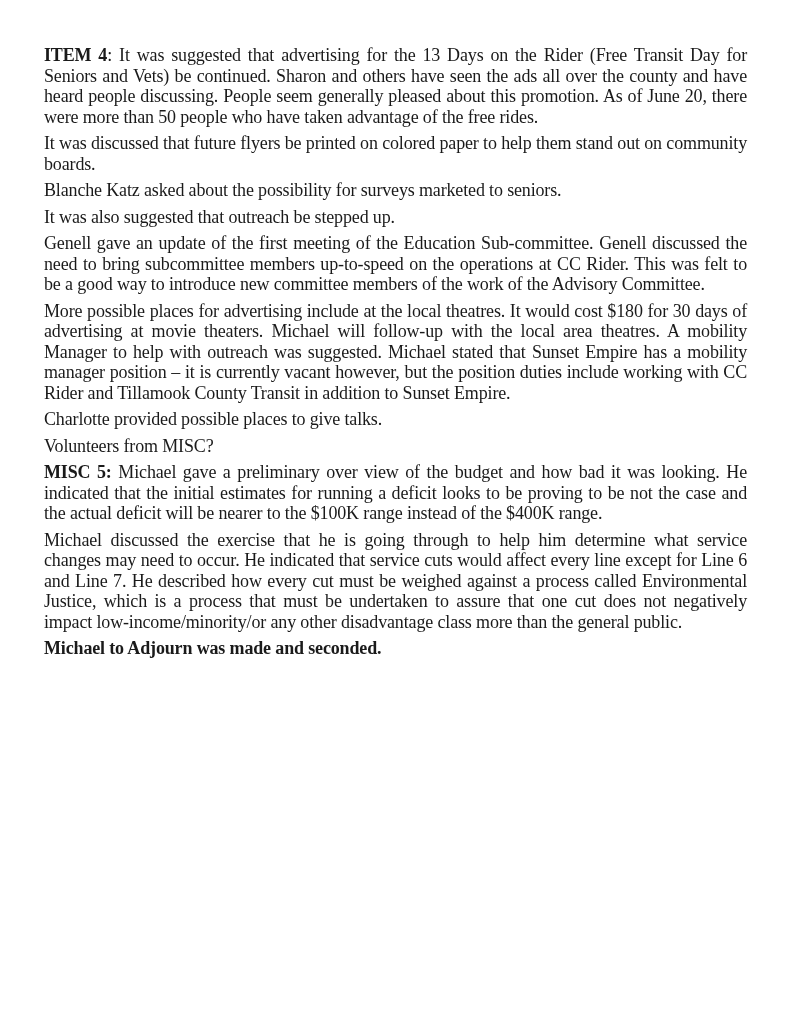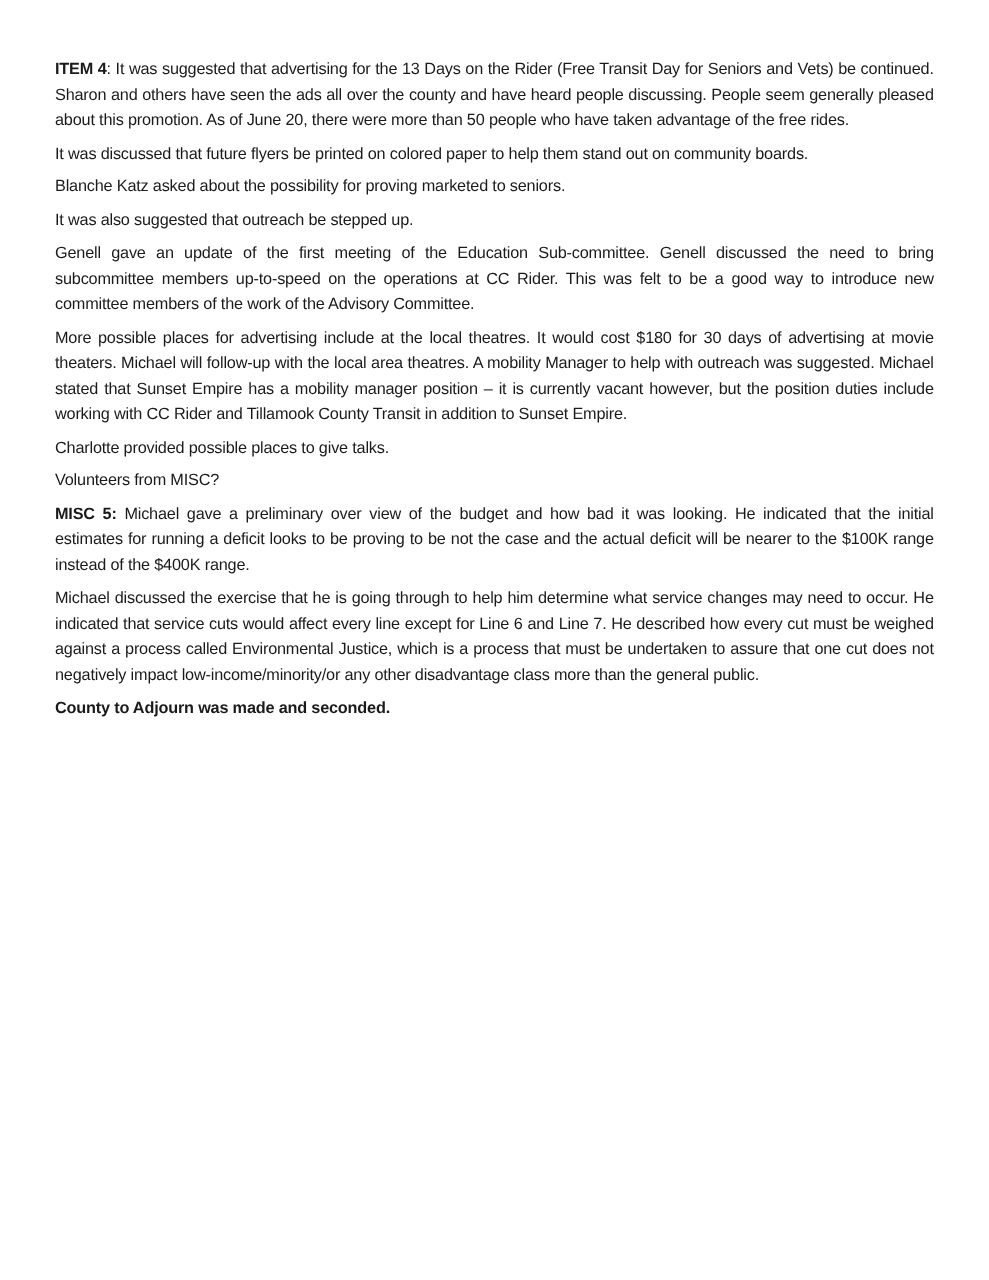--- a/index.html
+++ b/index.html
@@ -7,22 +7,22 @@
     padding: 0;
     background: #ffffff;
   }
   .page {
     width: 791px;
     height: 732px;
     margin: 0 auto;
     background: #ffffff;
     box-sizing: border-box;
     padding: 45px 44px 0 44px;
-    font-family: Liberation Sans, sans-serif;
-    font-size: 13px;
+    font-family: Liberation Serif, serif;
+    font-size: 18px;
     letter-spacing: -0.15px;
     line-height: 20.5px;
     color: #1a1a1a;
     overflow: hidden;
   }
   .page p {
     margin: 0 0 6px 0;
     text-align: justify;
   }
   .page p strong {
@@ -32,33 +32,33 @@
 </style>
 </head>
 <body>
 
 <div class="page">
 
   <p><strong>ITEM 4</strong><span>: It was suggested that advertising for the 13 Days on the Rider (Free Transit Day for Seniors and Vets) be continued. Sharon and others have seen the ads all over the county and have heard people discussing. People seem generally pleased about this promotion. As of June 20, there were more than 50 people who have taken advantage of the free rides.</span></p>
 
   <p><span>It was discussed that future flyers be printed on colored paper to help them stand out on community boards.</span></p>
 
-  <p><span>Blanche Katz asked about the possibility for proving marketed to seniors.</span></p>
+  <p><span>Blanche Katz asked about the possibility for surveys marketed to seniors.</span></p>
 
   <p><span>It was also suggested that outreach be stepped up.</span></p>
 
 
   <p><span>Genell gave an update of the first meeting of the Education Sub-committee. Genell discussed the need to bring subcommittee members up-to-speed on the operations at CC Rider. This was felt to be a good way to introduce new committee members of the work of the Advisory Committee.</span></p>
 
   <p><span>More possible places for advertising include at the local theatres. It would cost $180 for 30 days of advertising at movie theaters. Michael will follow-up with the local area theatres. A mobility Manager to help with outreach was suggested. Michael stated that Sunset Empire has a mobility manager position – it is currently vacant however, but the position duties include working with CC Rider and Tillamook County Transit in addition to Sunset Empire.</span></p>
 
   <p><span>Charlotte provided possible places to give talks.</span></p>
 
   <p><span>Volunteers from MISC?</span></p>
 
   <p><strong>MISC 5:</strong><span> Michael gave a preliminary over view of the budget and how bad it was looking. He indicated that the initial estimates for running a deficit looks to be proving to be not the case and the actual deficit will be nearer to the $100K range instead of the $400K range.</span></p>
 
   <p><span>Michael discussed the exercise that he is going through to help him determine what service changes may need to occur. He indicated that service cuts would affect every line except for Line 6 and Line 7. He described how every cut must be weighed against a process called Environmental Justice, which is a process that must be undertaken to assure that one cut does not negatively impact low-income/minority/or any other disadvantage class more than the general public.</span></p>
 
-  <p><strong>County to Adjourn was made and seconded.</strong></p>
+  <p><strong>Michael to Adjourn was made and seconded.</strong></p>
 
 
 </div>
 
 </body></html>

